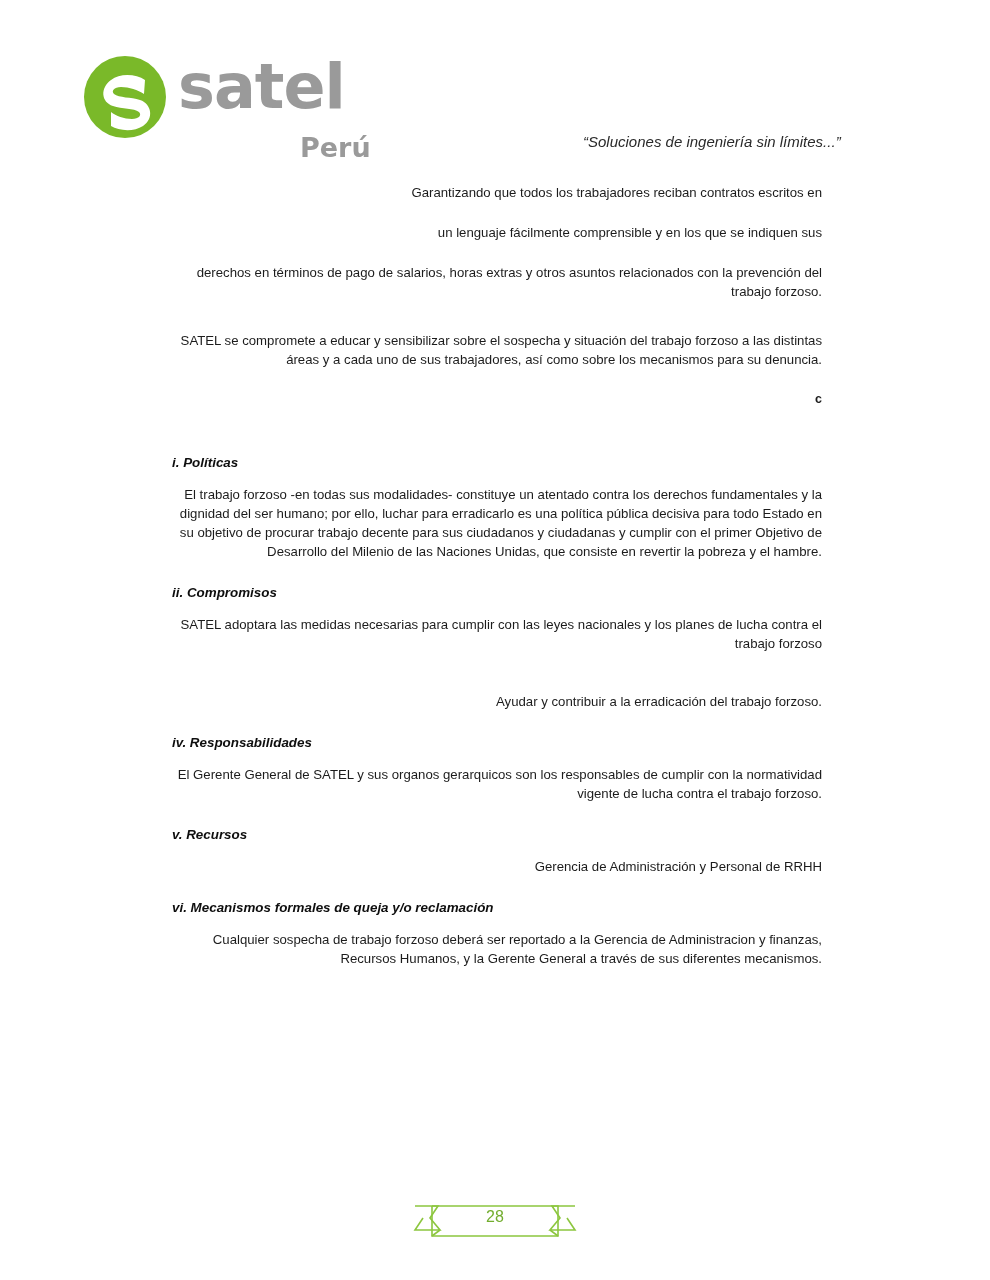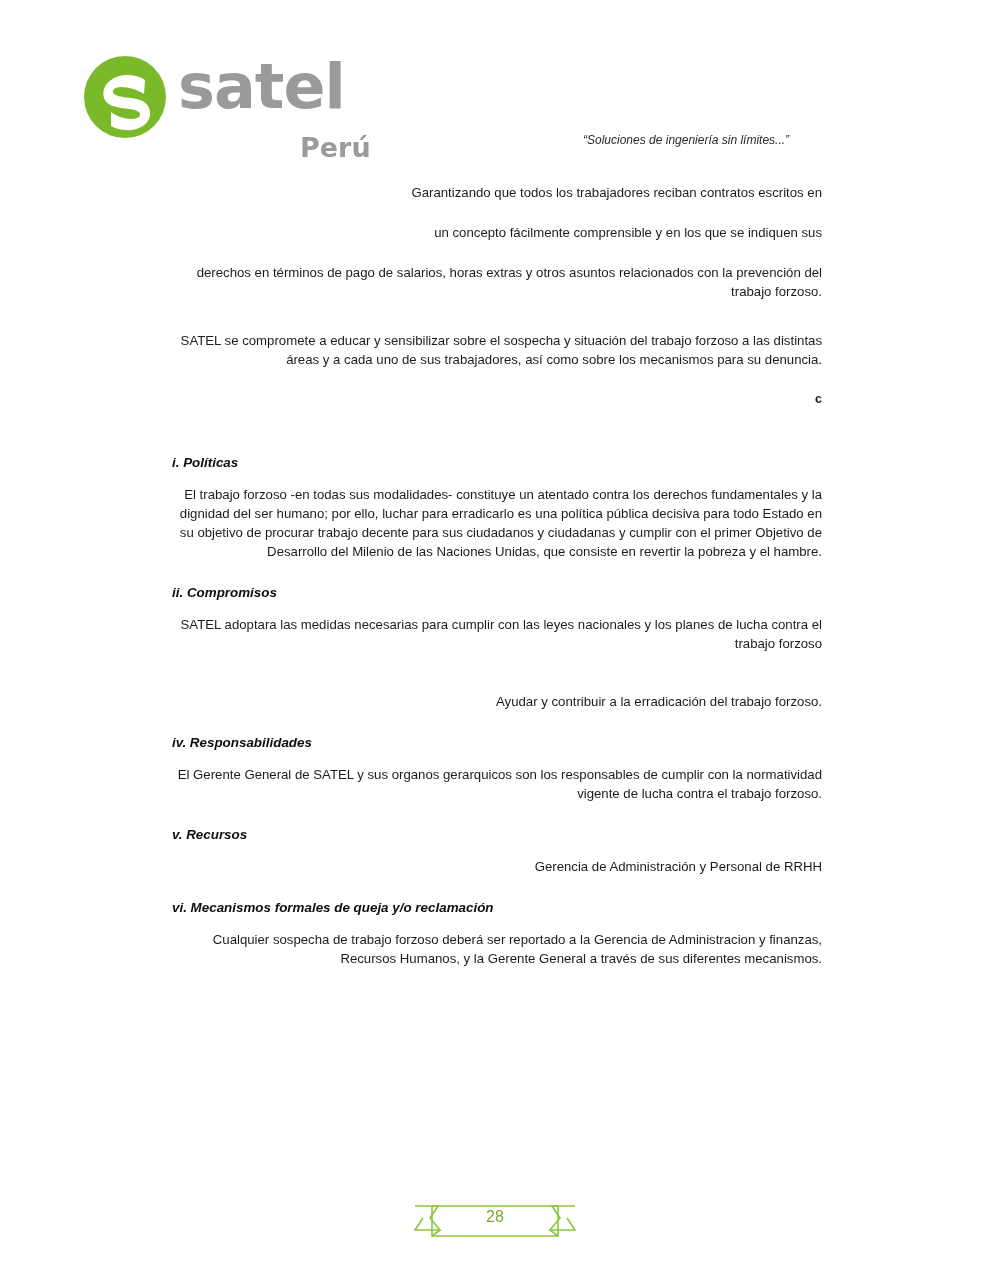--- a/index.html
+++ b/index.html
@@ -77,21 +77,21 @@
     font-size: 12.5px;
     font-weight: bold;
     color: #1a1a1a;
     letter-spacing: 0.2px;
   }
   .tagline {
     position: absolute;
     left: 583px;
     top: 95px;
     font-family: "Liberation Sans", sans-serif;
-    font-size: 12px;
+    font-size: 15px;
     font-style: italic;
     color: #2a2a2a;
   }
 
   
   .content {
     position: absolute;
     left: 172px;
     top: 183px;
     width: 650px;
@@ -168,21 +168,21 @@
       <span class="logo-text">satel</span>
       <span class="logo-sub">Perú</span>
     </div>
 
     <div class="tagline">“Soluciones de ingeniería sin límites...”</div>
   </div>
 
   <div class="content">
 
     <p class="para spaced-line">Garantizando que todos los trabajadores reciban contratos escritos en</p>
-    <p class="para spaced-line">un concepto fácilmente comprensible y en los que se indiquen sus</p>
+    <p class="para spaced-line">un lenguaje fácilmente comprensible y en los que se indiquen sus</p>
     <p class="para">derechos en términos de pago de salarios, horas extras y otros asuntos relacionados con la prevención del trabajo forzoso.</p>
 
     <div class="gap-mid"></div>
 
     <p class="para">SATEL se compromete a educar y sensibilizar sobre el sospecha y situación del trabajo forzoso a las distintas áreas y a cada uno de sus trabajadores, así como sobre los mecanismos para su denuncia.</p>
 
     <p class="para bold-c">c</p>
 
     <div class="gap-big"></div>
 

